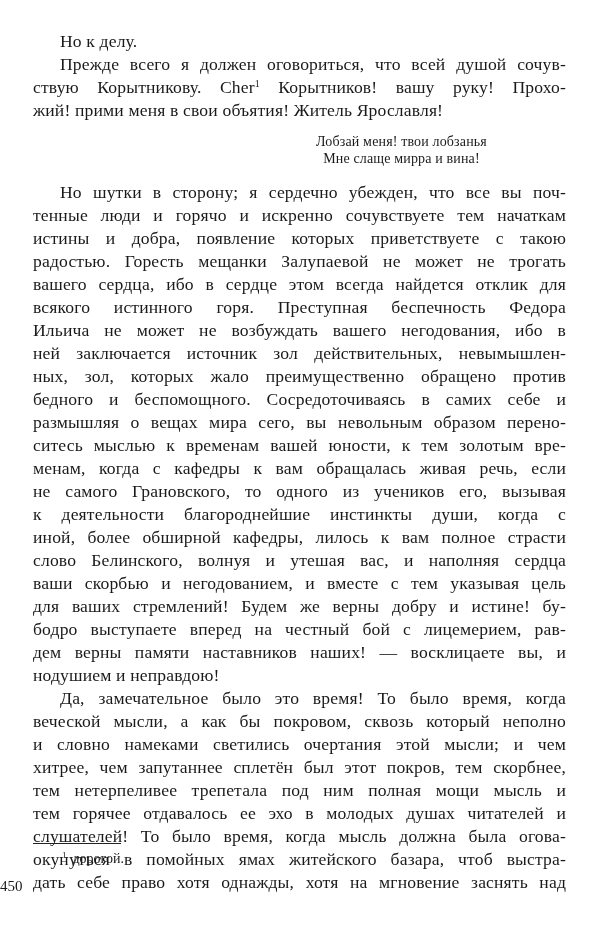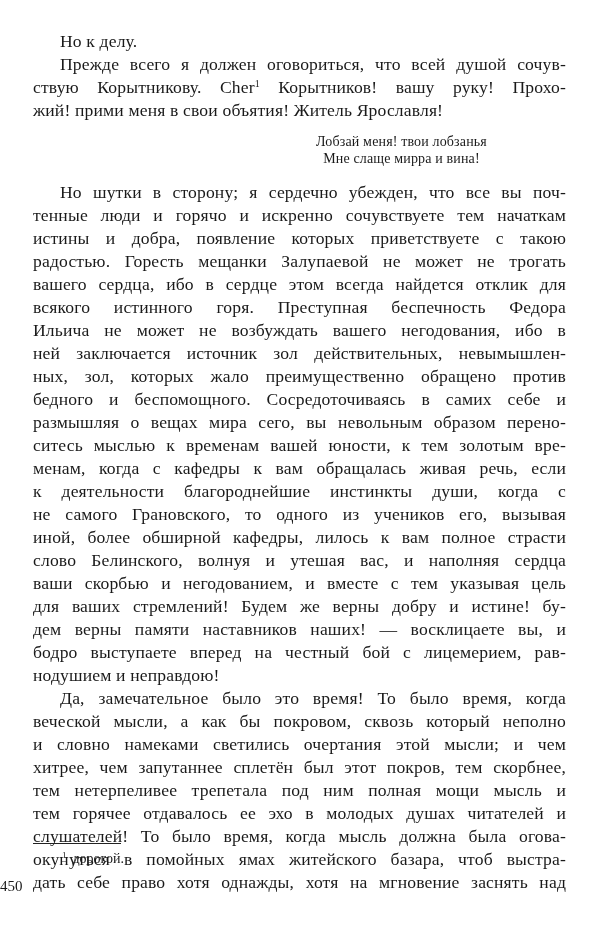--- a/index.html
+++ b/index.html
@@ -60,28 +60,28 @@
     <span class="line">радостью. Горесть мещанки Залупаевой не может не трогать</span>
     <span class="line">вашего сердца, ибо в сердце этом всегда найдется отклик для</span>
     <span class="line">всякого истинного горя. Преступная беспечность Федора</span>
     <span class="line">Ильича не может не возбуждать вашего негодования, ибо в</span>
     <span class="line">ней заключается источник зол действительных, невымышлен-</span>
     <span class="line">ных, зол, которых жало преимущественно обращено против</span>
     <span class="line">бедного и беспомощного. Сосредоточиваясь в самих себе и</span>
     <span class="line">размышляя о вещах мира сего, вы невольным образом перено-</span>
     <span class="line">ситесь мыслью к временам вашей юности, к тем золотым вре-</span>
     <span class="line">менам, когда с кафедры к вам обращалась живая речь, если</span>
+    <span class="line">не самого Грановского, то одного из учеников его, вызывая</span>
     <span class="line">к деятельности благороднейшие инстинкты души, когда с</span>
-    <span class="line">не самого Грановского, то одного из учеников его, вызывая</span>
     <span class="line">иной, более обширной кафедры, лилось к вам полное страсти</span>
     <span class="line">слово Белинского, волнуя и утешая вас, и наполняя сердца</span>
     <span class="line">ваши скорбью и негодованием, и вместе с тем указывая цель</span>
     <span class="line">для ваших стремлений! Будем же верны добру и истине! бу-</span>
+    <span class="line">бодро выступаете вперед на честный бой с лицемерием, рав-</span>
     <span class="line">дем верны памяти наставников наших! — восклицаете вы, и</span>
-    <span class="line">бодро выступаете вперед на честный бой с лицемерием, рав-</span>
     <span class="line last">нодушием и неправдою!</span>
   </div>
 
   <div>
     <span class="line indent">Да, замечательное было это время! То было время, когда</span>
     <span class="line">веческой мысли, а как бы покровом, сквозь который неполно</span>
     <span class="line">и словно намеками светились очертания этой мысли; и чем</span>
     <span class="line">хитрее, чем запутаннее сплетён был этот покров, тем скорбнее,</span>
     <span class="line">тем нетерпеливее трепетала под ним полная мощи мысль и</span>
     <span class="line">тем горячее отдавалось ее эхо в молодых душах читателей и</span>

